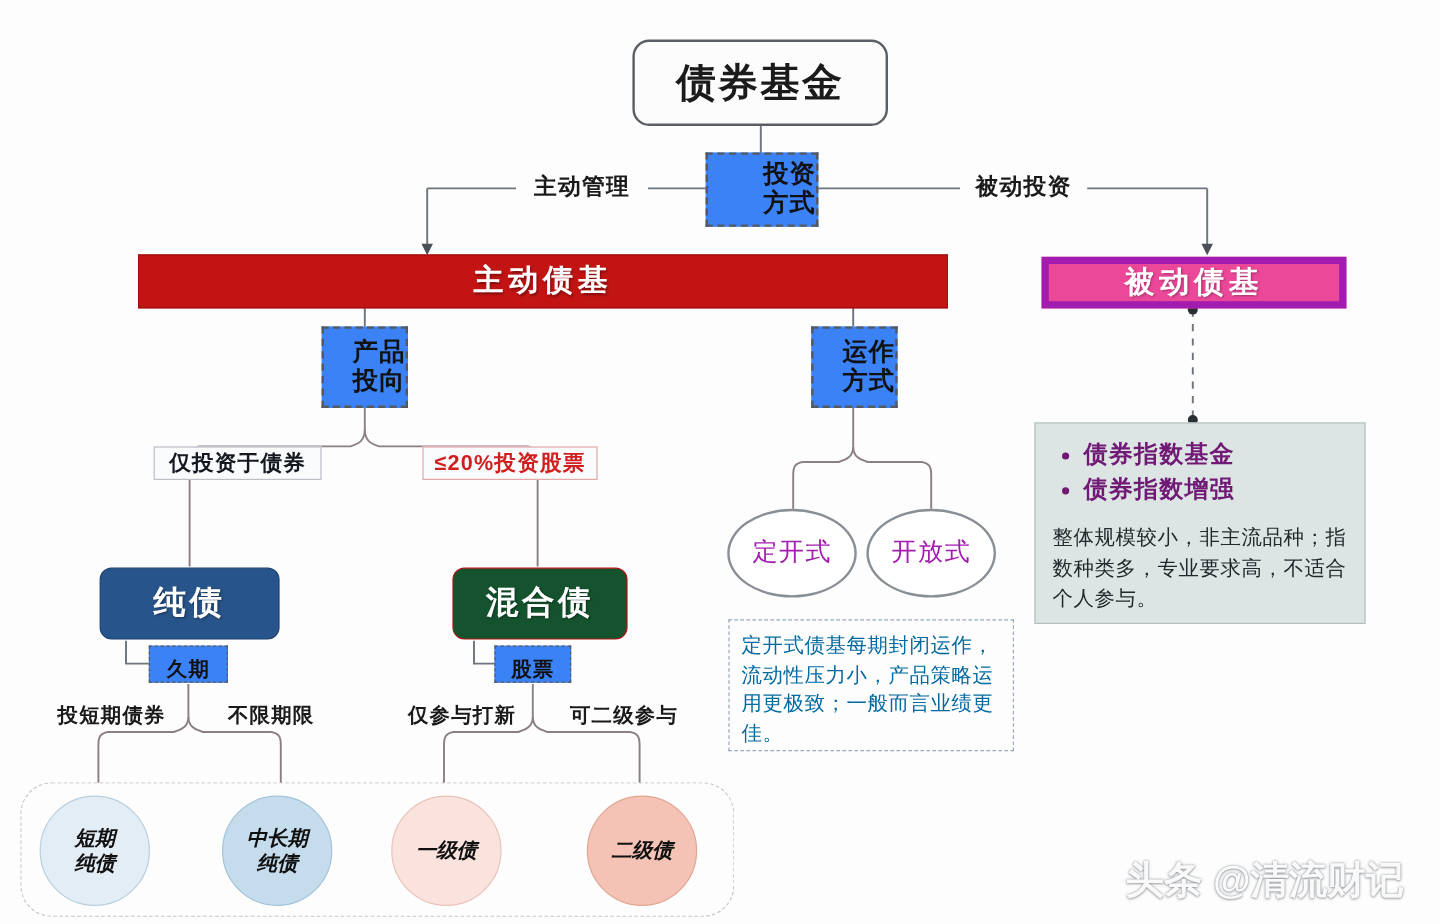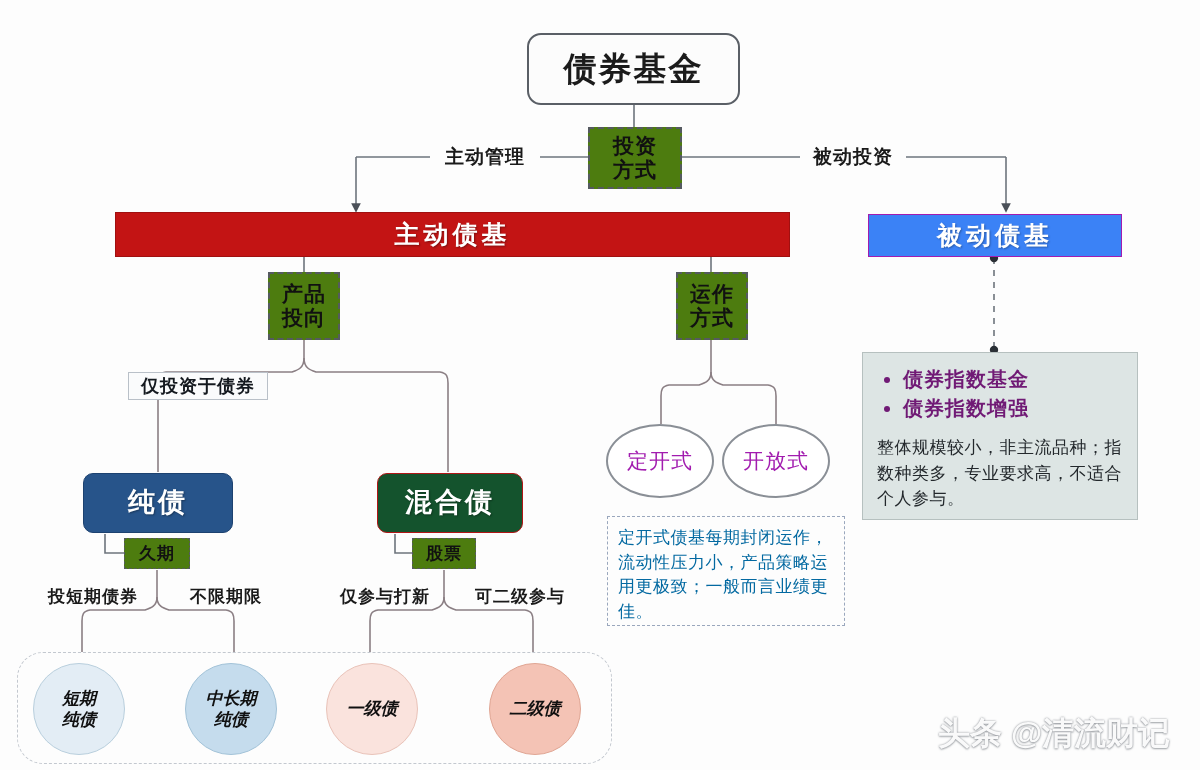--- a/index.html
+++ b/index.html
@@ -39,47 +39,48 @@
     background: #fcfcfc;
     font-size: 33px;
     font-weight: bold;
     color: #1b1b1b;
     letter-spacing: 2px;
   }
 
   
   .dashed-box {
     border: 2px dashed #555a60;
-    background: #4d7c0f;
+    background: #3b82f6;
     font-size: 21px;
     font-weight: bold;
     color: #111;
     letter-spacing: 1px;
+    align-items: flex-end;
   }
   .dashed-box.two-line { flex-direction: column; }
   .dashed-box.small {
     font-size: 17px;
     border-width: 1px;
   }
 
   
   .bar {
     font-size: 25px;
     font-weight: bold;
     letter-spacing: 4px;
   }
   .bar-active {
     background: #c31414;
     border: 1px solid #a01010;
     color: #ffffff;
     text-shadow: 1px 1px 2px rgba(0,0,0,.35);
   }
   .bar-passive {
-    background: #3b82f6;
-    border: 1px solid #a21caf;
+    background: #ec4899;
+    border: 6px solid #a21caf;
     color: #ffffff;
     text-shadow: 1px 1px 2px rgba(0,0,0,.3);
   }
 
   
   .edge-label {
     font-size: 19px;
     font-weight: bold;
     color: #1a1a1a;
     background: transparent;
@@ -323,20 +324,23 @@
 
   <div class="node dashed-box two-line" style="left:676px; top:272px; width:72px; height:68px;">
     <span>运作</span>
     <span>方式</span>
   </div>
 
   <div class="node chip" style="left:128px; top:372px; width:140px; height:28px;">
     <span>仅投资于债券</span>
   </div>
 
+  <div class="node chip red" style="left:352px; top:372px; width:146px; height:28px;">
+    <span>≤20%投资股票</span>
+  </div>
 
   <div class="node cat-box cat-blue" style="left:83px; top:473px; width:150px; height:60px;">
     <span>纯债</span>
   </div>
 
   <div class="node cat-box cat-red" style="left:377px; top:473px; width:146px; height:60px;">
     <span>混合债</span>
   </div>
 
   <div class="node dashed-box small" style="left:124px; top:538px; width:66px; height:31px;">

